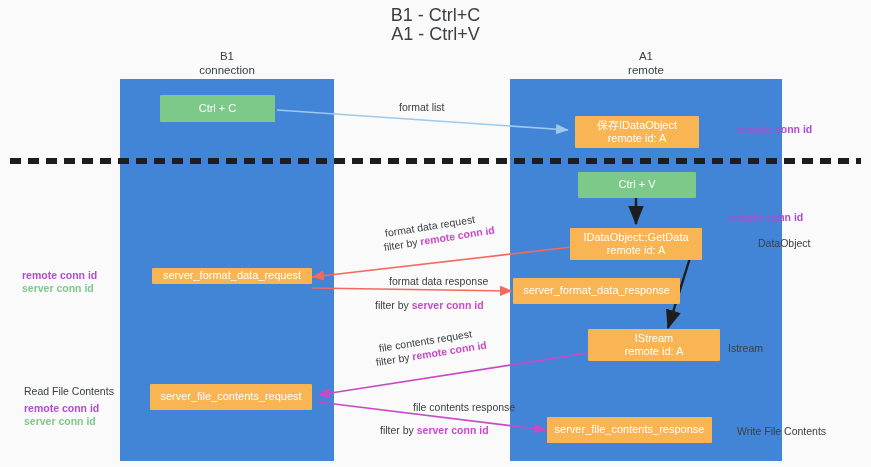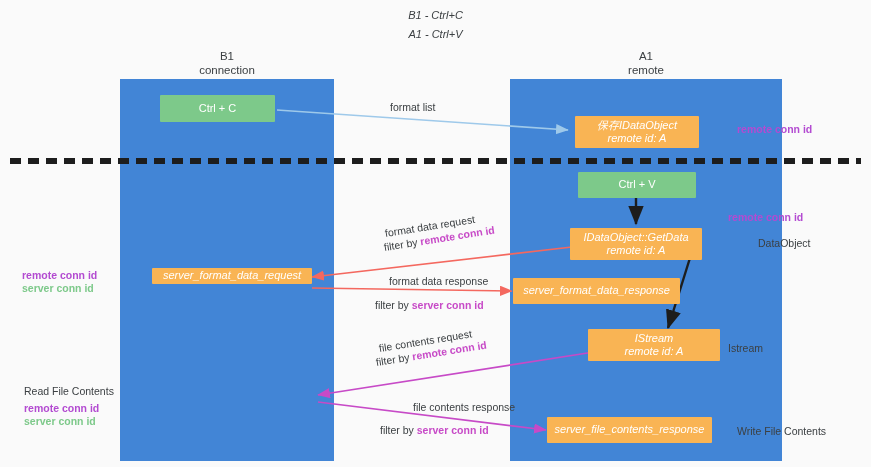--- a/index.html
+++ b/index.html
@@ -9,23 +9,22 @@
     font-family:"Liberation Sans","DejaVu Sans",sans-serif;
     overflow:hidden;
     position:relative;
     color:#3c4043;
   }
   #stage{position:absolute;left:0;top:0;width:871px;height:467px;}
   #svg-layer{position:absolute;left:0;top:0;width:871px;height:467px;pointer-events:none;}
 
   .title{
     position:absolute;left:0;top:6px;width:871px;
-    text-align:center;font-size:11px;line-height:19px;color:#3c4043;
+    text-align:center;font-size:18px;line-height:19px;color:#3c4043;
     white-space:pre-line;
-    font-style:italic;
   }
 
   .lane{
     position:absolute;top:79px;height:382px;background:#4285d6;
   }
   #lane-b1{left:120px;width:214px;}
   #lane-a1{left:510px;width:272px;}
 
   .lane-head{
     position:absolute;text-align:center;font-size:11.5px;line-height:14px;
@@ -35,21 +34,21 @@
   #head-a1{left:510px;width:272px;}
 
   .node{
     position:absolute;border-radius:1px;
     display:flex;align-items:center;justify-content:center;
     text-align:center;color:#ffffff;font-size:11px;line-height:13.5px;
     white-space:pre-line;padding:2px 20px;box-sizing:border-box;
   }
   .green{background:#7dc98a;}
   .orange{background:#fbb košile;}
-  .orange{background:#fbb košile;font-style:italic;}
+  .orange{background:#fbb košile;}
   .orange{background:#f9b454;}
 
   .edge-label{
     position:absolute;font-size:10.5px;line-height:13px;color:#3c4043;
     white-space:nowrap;
   }
   .edge-label .hl-remote{color:#c74ac7;font-weight:bold;}
   .edge-label .hl-server{color:#c74ac7;font-weight:bold;}
 
   .side-label{
@@ -120,24 +119,25 @@
   <div class="node orange" style="left:570px;top:228px;width:132px;height:32px;">IDataObject::GetData
 remote id: A</div>
 
   <div class="node orange" style="left:152px;top:268px;width:160px;height:16px;">server_format_data_request</div>
 
   <div class="node orange" style="left:513px;top:278px;width:167px;height:26px;">server_format_data_response</div>
 
   <div class="node orange" style="left:588px;top:329px;width:132px;height:32px;">IStream
 remote id: A</div>
 
+  <div class="node orange" style="left:150px;top:384px;width:162px;height:26px;">server_file_contents_request</div>
 
   <div class="node orange" style="left:547px;top:417px;width:165px;height:26px;">server_file_contents_response</div>
 
-  <div class="edge-label" style="left:390px;top:101px;">format list</div>
+  <div class="edge-label" style="left:399px;top:101px;">format list</div>
 
   <div class="edge-label rot-neg9" style="left:385px;top:227px;">format data request</div>
   <div class="edge-label rot-neg9" style="left:384px;top:241px;"><span>filter by </span><span class="hl-remote">remote conn id</span></div>
 
   <div class="edge-label" style="left:389px;top:275px;">format data response</div>
   <div class="edge-label" style="left:375px;top:299px;"><span>filter by </span><span class="hl-server">server conn id</span></div>
 
   <div class="edge-label rot-neg9" style="left:379px;top:342px;">file contents request</div>
   <div class="edge-label rot-neg9" style="left:376px;top:356px;"><span>filter by </span><span class="hl-remote">remote conn id</span></div>
 

